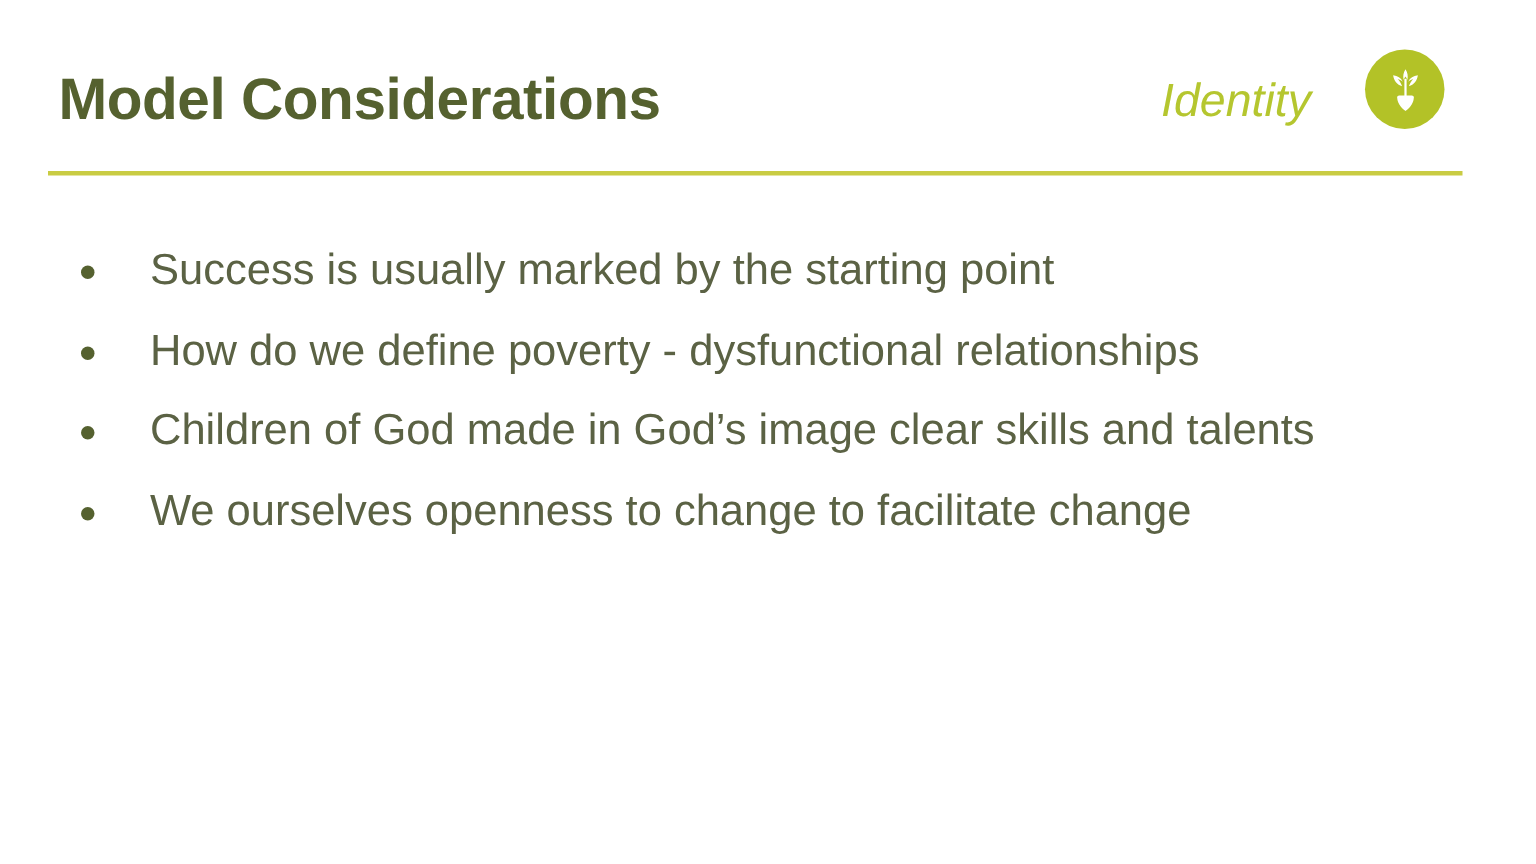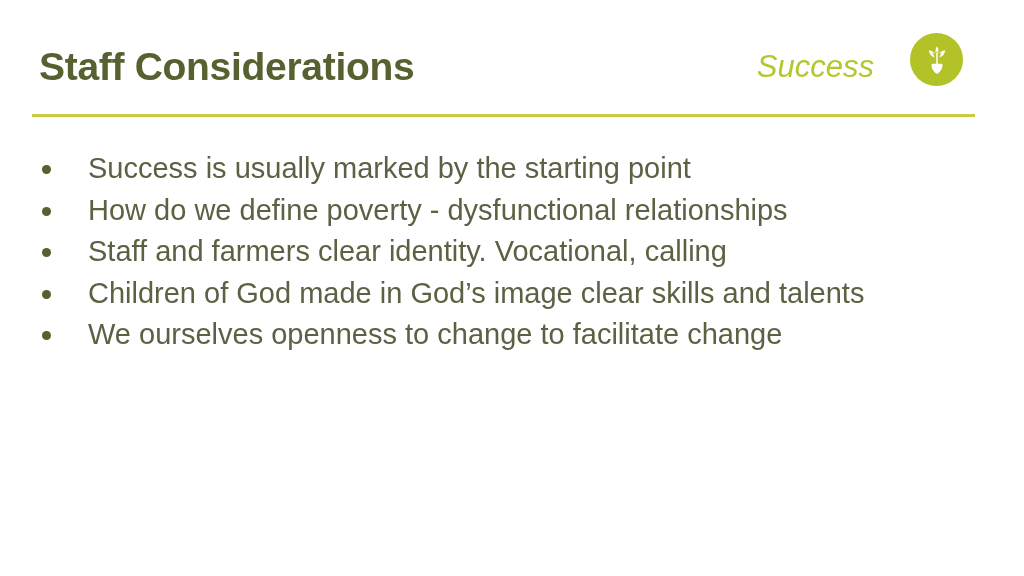--- a/index.html
+++ b/index.html
@@ -88,21 +88,21 @@
     top: 148px;
     width: 968px;
     margin: 0;
     padding: 0;
     list-style: none;
   }
 
   .bullet-item {
     position: relative;
     padding-left: 54px;
-    margin: 0;
+    margin: 12px;
     font-size: 29px;
     line-height: 41.5px;
     color: #5b6244;
     letter-spacing: 0px;
   }
 
   .bullet-dot {
     position: absolute;
     left: 8px;
     top: 17px;
@@ -116,23 +116,23 @@
     display: block;
   }
 </style>
 </head>
 <body>
 
 <div id="slide">
 
   <div class="header">
 
-    <div class="slide-title">Staff Considerations</div>
+    <div class="slide-title">Model Considerations</div>
 
-    <div class="section-tag">Success</div>
+    <div class="section-tag">Identity</div>
 
     <div class="brand-logo">
       <span>
         <svg viewBox="0 0 64 64" xmlns="http://www.w3.org/2000/svg" aria-hidden="true">
           <g fill="#ffffff">
 
             <path d="M30.6 18 C30.6 26, 30.6 33, 30.6 40 L33.4 40 C33.4 33, 33.4 26, 33.4 18 Z"></path>
 
             <path d="M32 6 C29.4 10, 28.6 14.4, 29.6 19.4 C30.4 17.4, 31.1 16.2, 32 15.2 C32.9 16.2, 33.6 17.4, 34.4 19.4 C35.4 14.4, 34.6 10, 32 6 Z"></path>
 
@@ -153,24 +153,20 @@
     <li class="bullet-item">
       <span class="bullet-dot"></span>
       <span class="bullet-text">Success is usually marked by the starting point</span>
     </li>
     <li class="bullet-item">
       <span class="bullet-dot"></span>
       <span class="bullet-text">How do we define poverty - dysfunctional relationships</span>
     </li>
     <li class="bullet-item">
       <span class="bullet-dot"></span>
-      <span class="bullet-text">Staff and farmers clear identity. Vocational, calling</span>
-    </li>
-    <li class="bullet-item">
-      <span class="bullet-dot"></span>
       <span class="bullet-text">Children of God made in God’s image clear skills and talents</span>
     </li>
     <li class="bullet-item">
       <span class="bullet-dot"></span>
       <span class="bullet-text">We ourselves openness to change to facilitate change</span>
     </li>
   </ul>
 
 </div>
 

